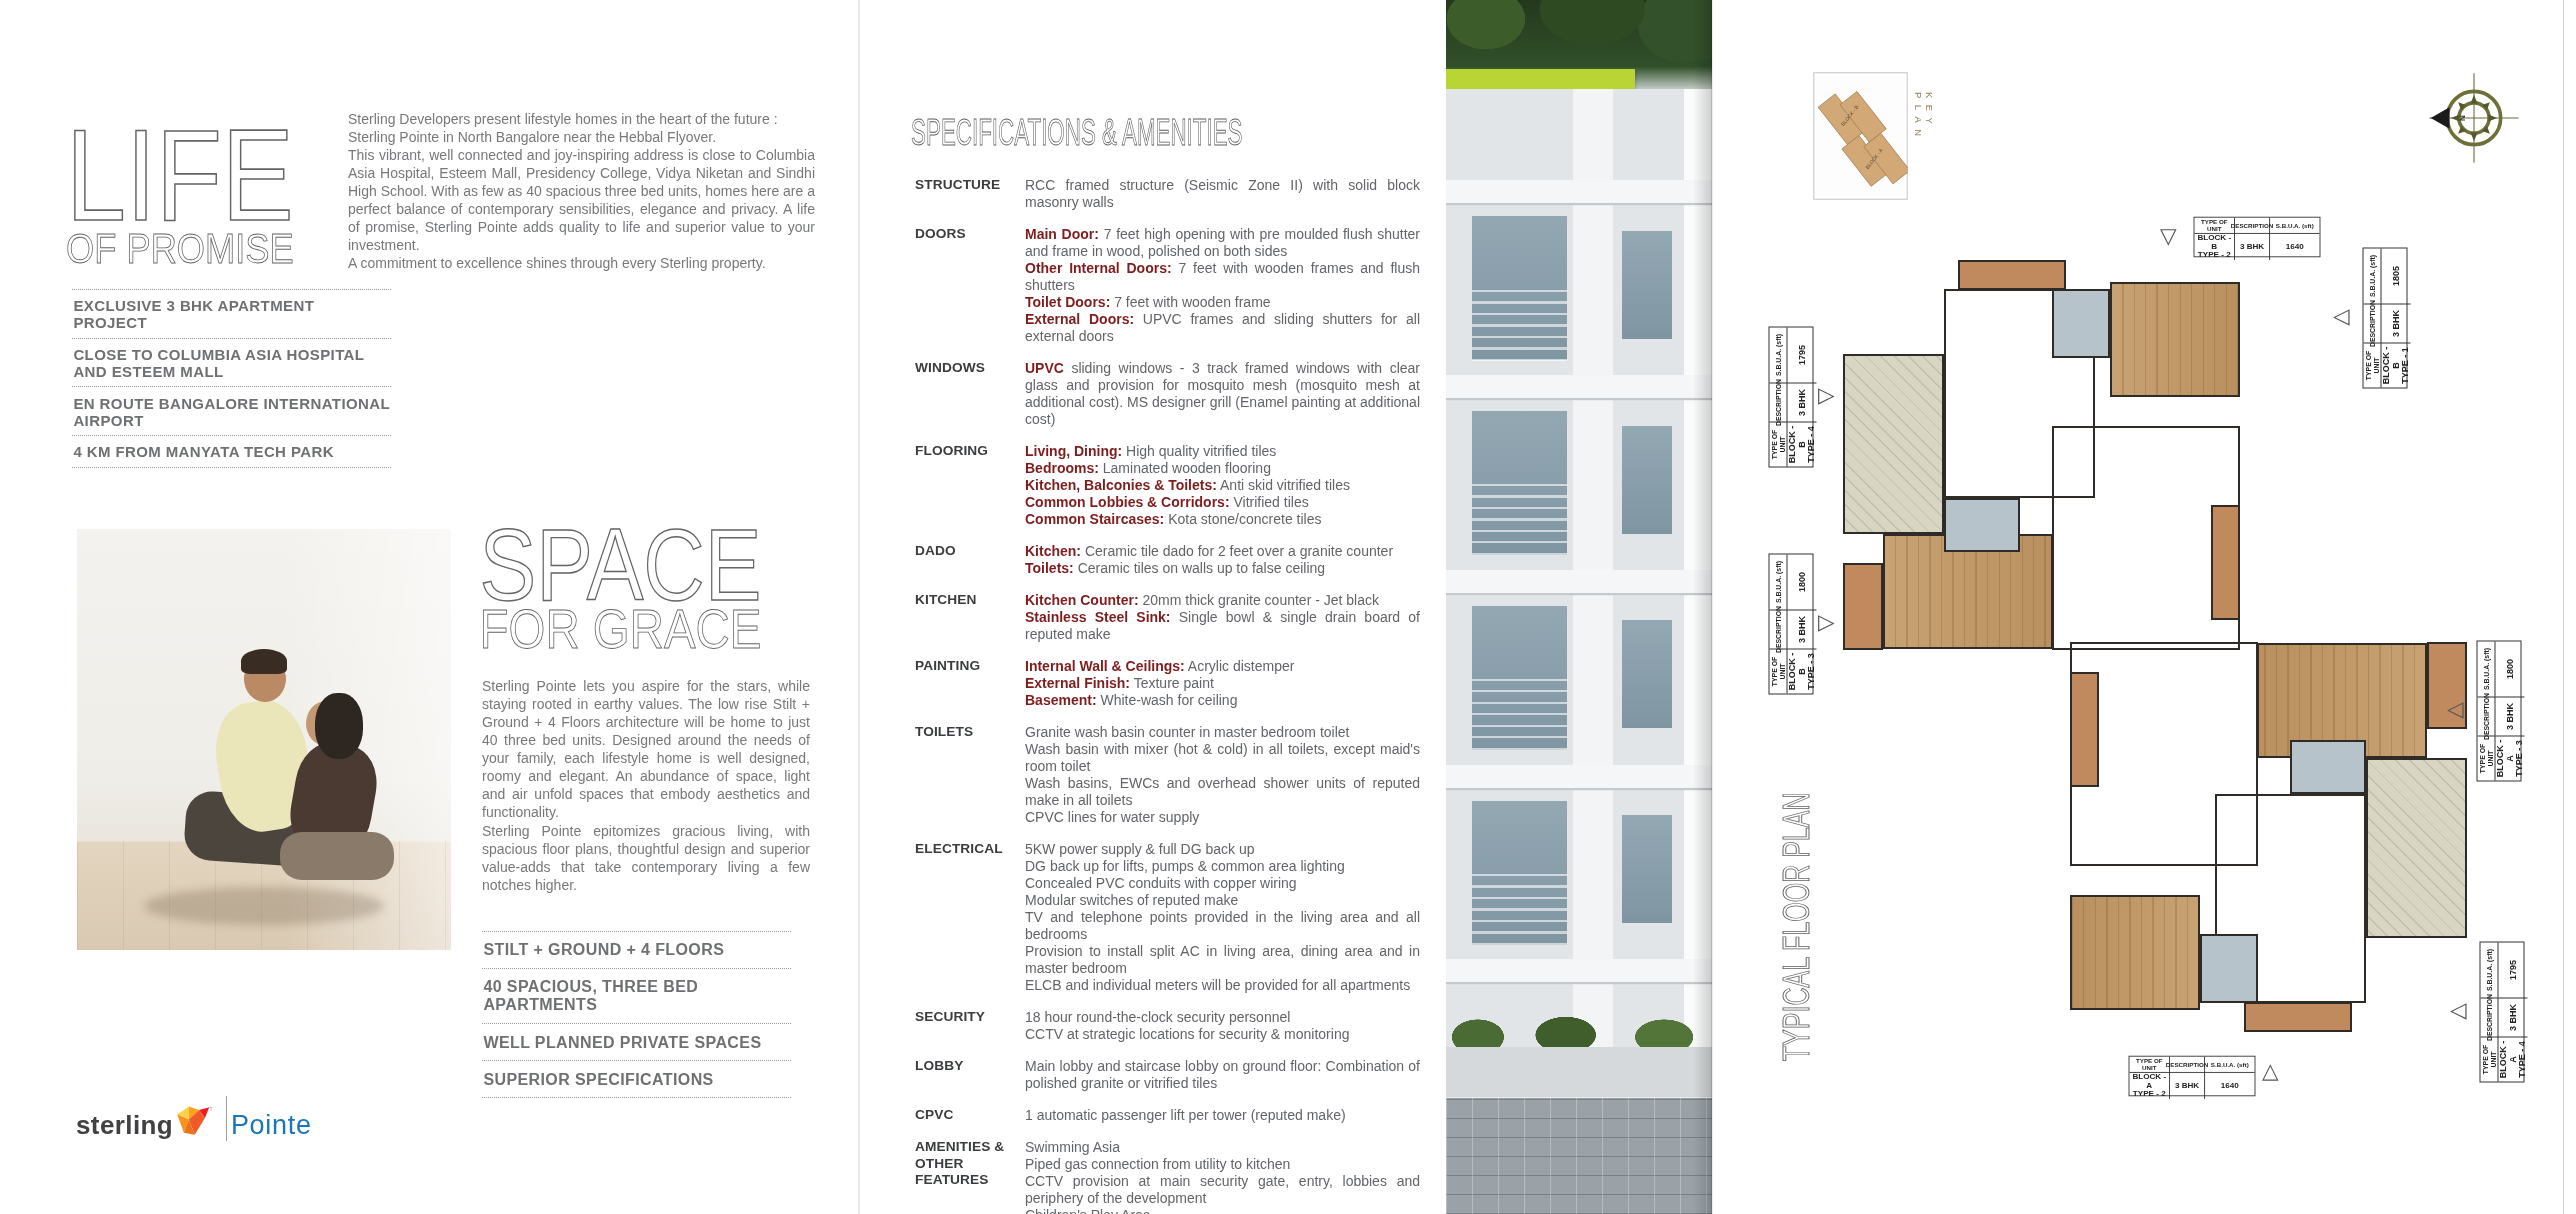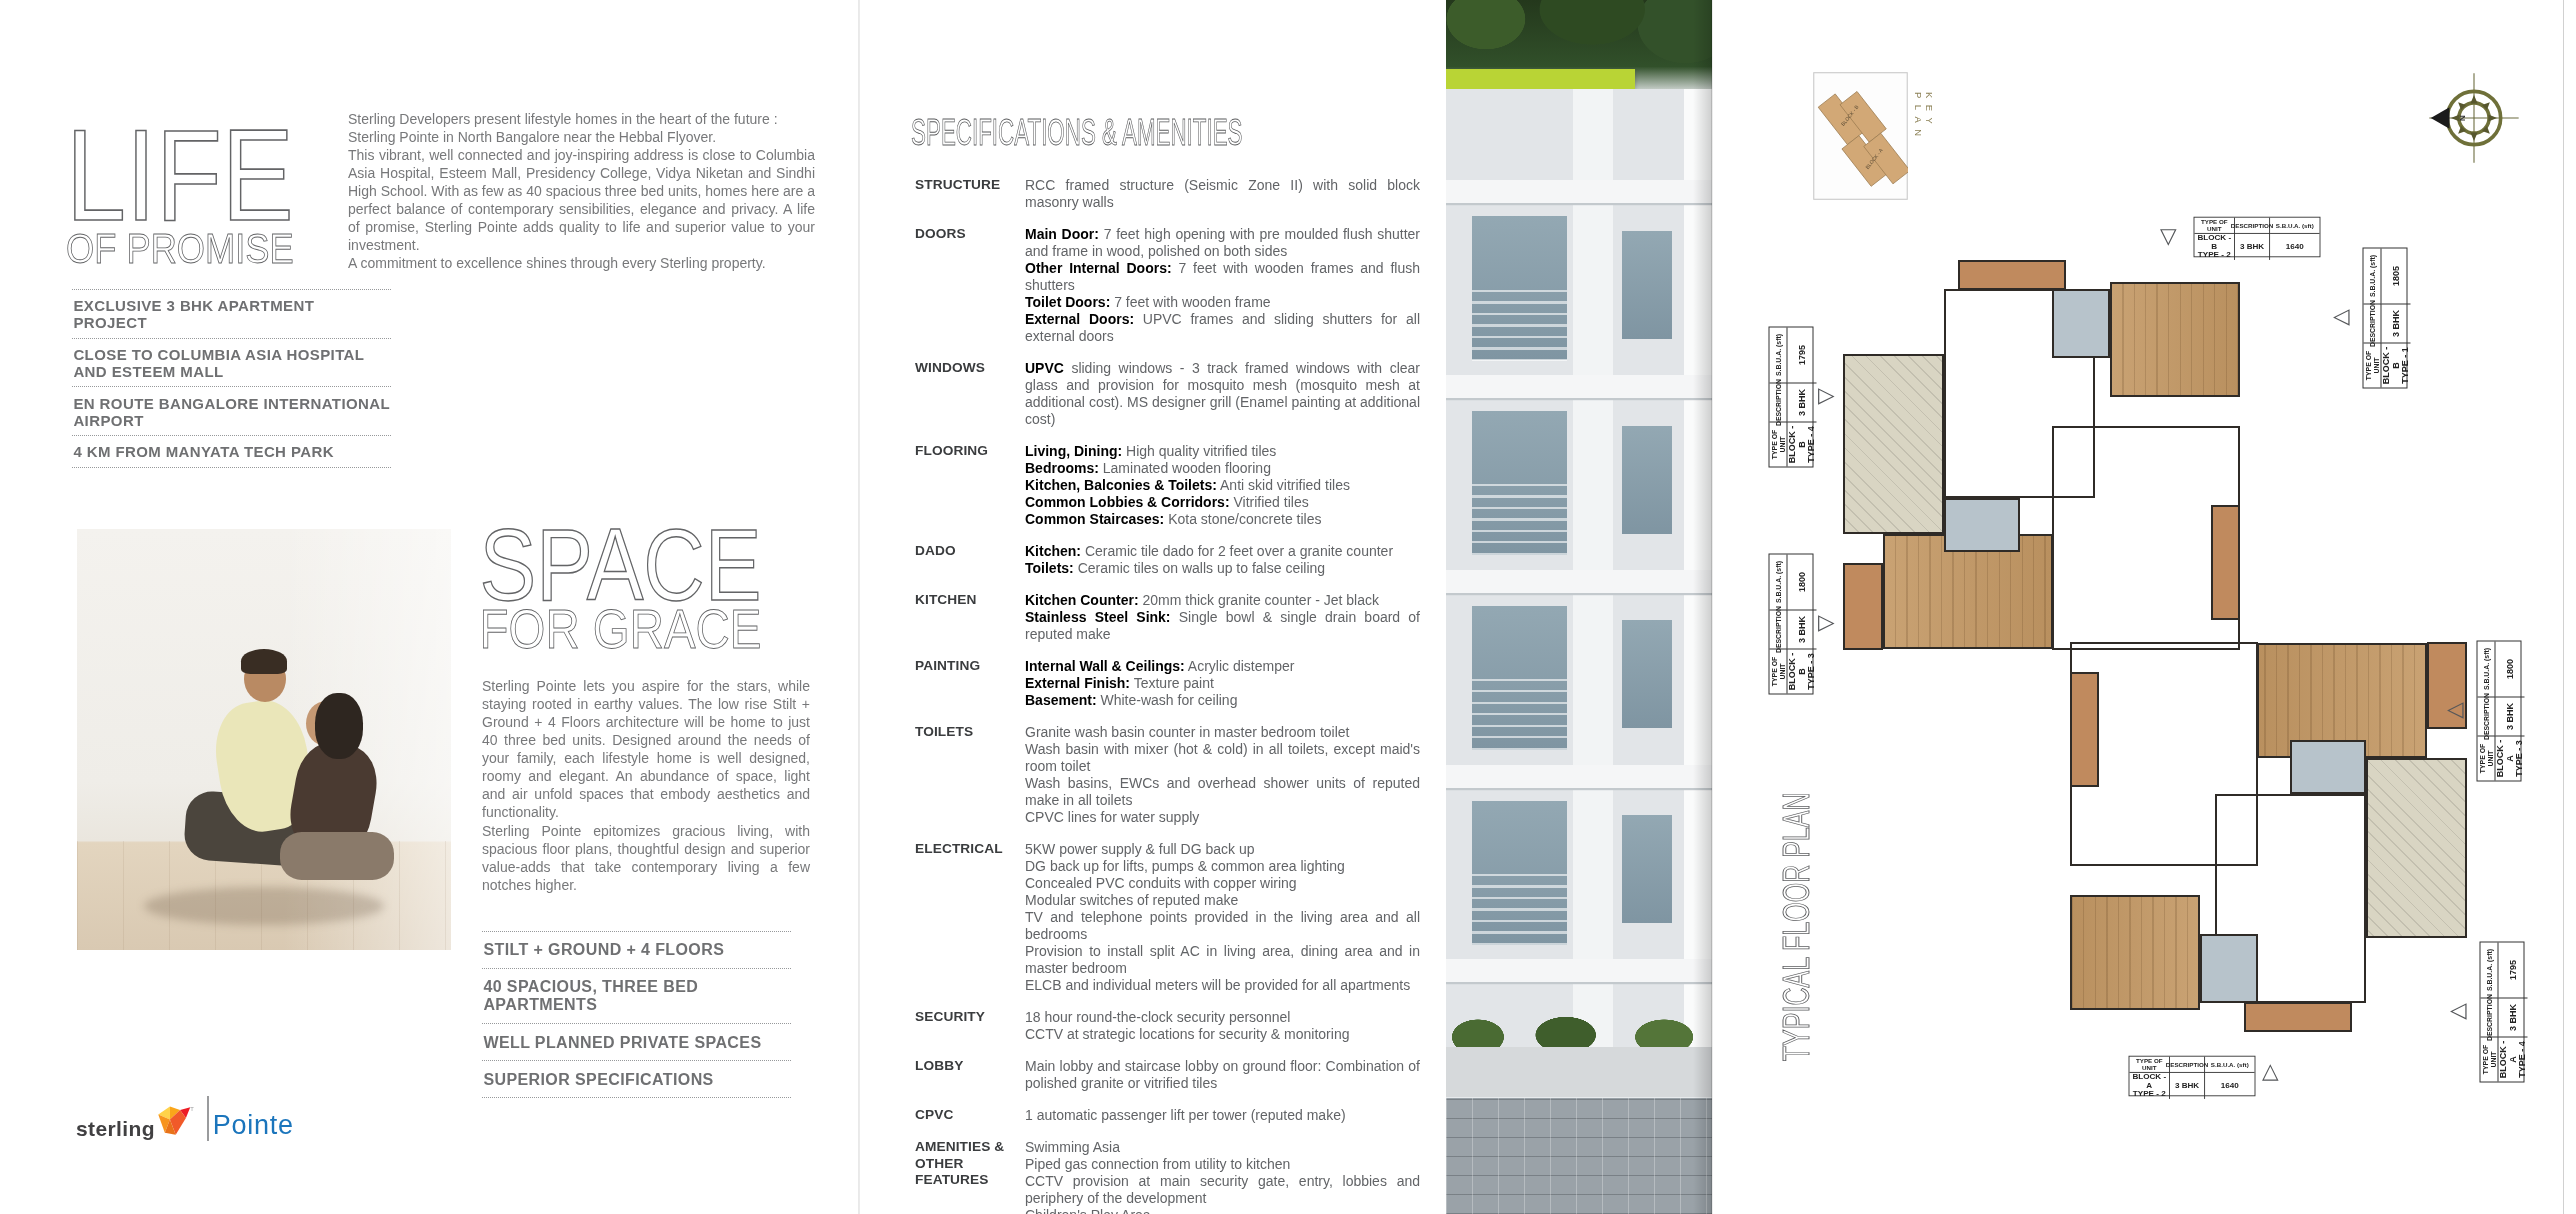--- a/index.html
+++ b/index.html
@@ -20,31 +20,31 @@
   
   .photo{background:linear-gradient(180deg,#f4f2ee 0%,#efede8 60%,#eae6de 74%,#e3d5bf 74.5%,#d9c9b2 100%);overflow:hidden;}
   .photo .bright{position:absolute;right:0;top:0;width:45%;height:100%;
                  background:linear-gradient(90deg,rgba(255,255,255,0) 0%,rgba(255,255,255,.55) 100%);}
   .photo .planks{position:absolute;left:0;bottom:0;width:100%;height:26%;
                  background:repeating-linear-gradient(90deg,rgba(120,90,60,.10) 0 1.4px,transparent 1.4px 46px);}
   .blob{position:absolute;}
   .photo .shadow{left:18%;bottom:6%;width:64%;height:9%;background:rgba(90,70,50,.25);border-radius:50%;filter:blur(4.3px);}
 
   
-  .brandword{font-size:21px;font-weight:bold;color:#414042;letter-spacing:0.4px;}
+  .brandword{font-size:26px;font-weight:bold;color:#414042;letter-spacing:0.4px;}
   .logodiv{width:1.4px;height:45px;background:#9a9b9d;}
   .productword{font-size:27px;color:#1b75bc;letter-spacing:0.7px;}
 
   
   .spec-row{display:flex;margin-bottom:15px;}
   .spec-label{width:110px;flex:0 0 110px;font-weight:bold;font-size:13.7px;color:#3a3c3e;
               line-height:16.6px;letter-spacing:0.1px;}
   .spec-values{flex:1;}
   .spec-line{font-size:14px;line-height:17px;color:#626467;text-align:justify;}
-  .spec-line b{color:#000000;}
+  .spec-line b{color:#7f1d1d;}
 
   
   .plan-rect{position:absolute;border:2.2px solid #2f2b27;box-sizing:border-box;}
   .f-beige{background:#f1e8d8 repeating-linear-gradient(0deg,transparent 0 20px,rgba(160,130,90,.12) 20px 21.6px),
            repeating-linear-gradient(90deg,transparent 0 20px,rgba(160,130,90,.12) 20px 21.6px);}
   .f-wood{background:linear-gradient(90deg,#c9a273,#b9905f);}
   .f-wood:before{content:"";position:absolute;inset:0;background:repeating-linear-gradient(90deg,transparent 0 10px,rgba(80,50,20,.18) 10px 11.5px);}
   .f-balc{background:#c08a5e;}
   .f-toilet{background:#b7c3cb;}
   .f-lobby{background:#d9d5c3;}

